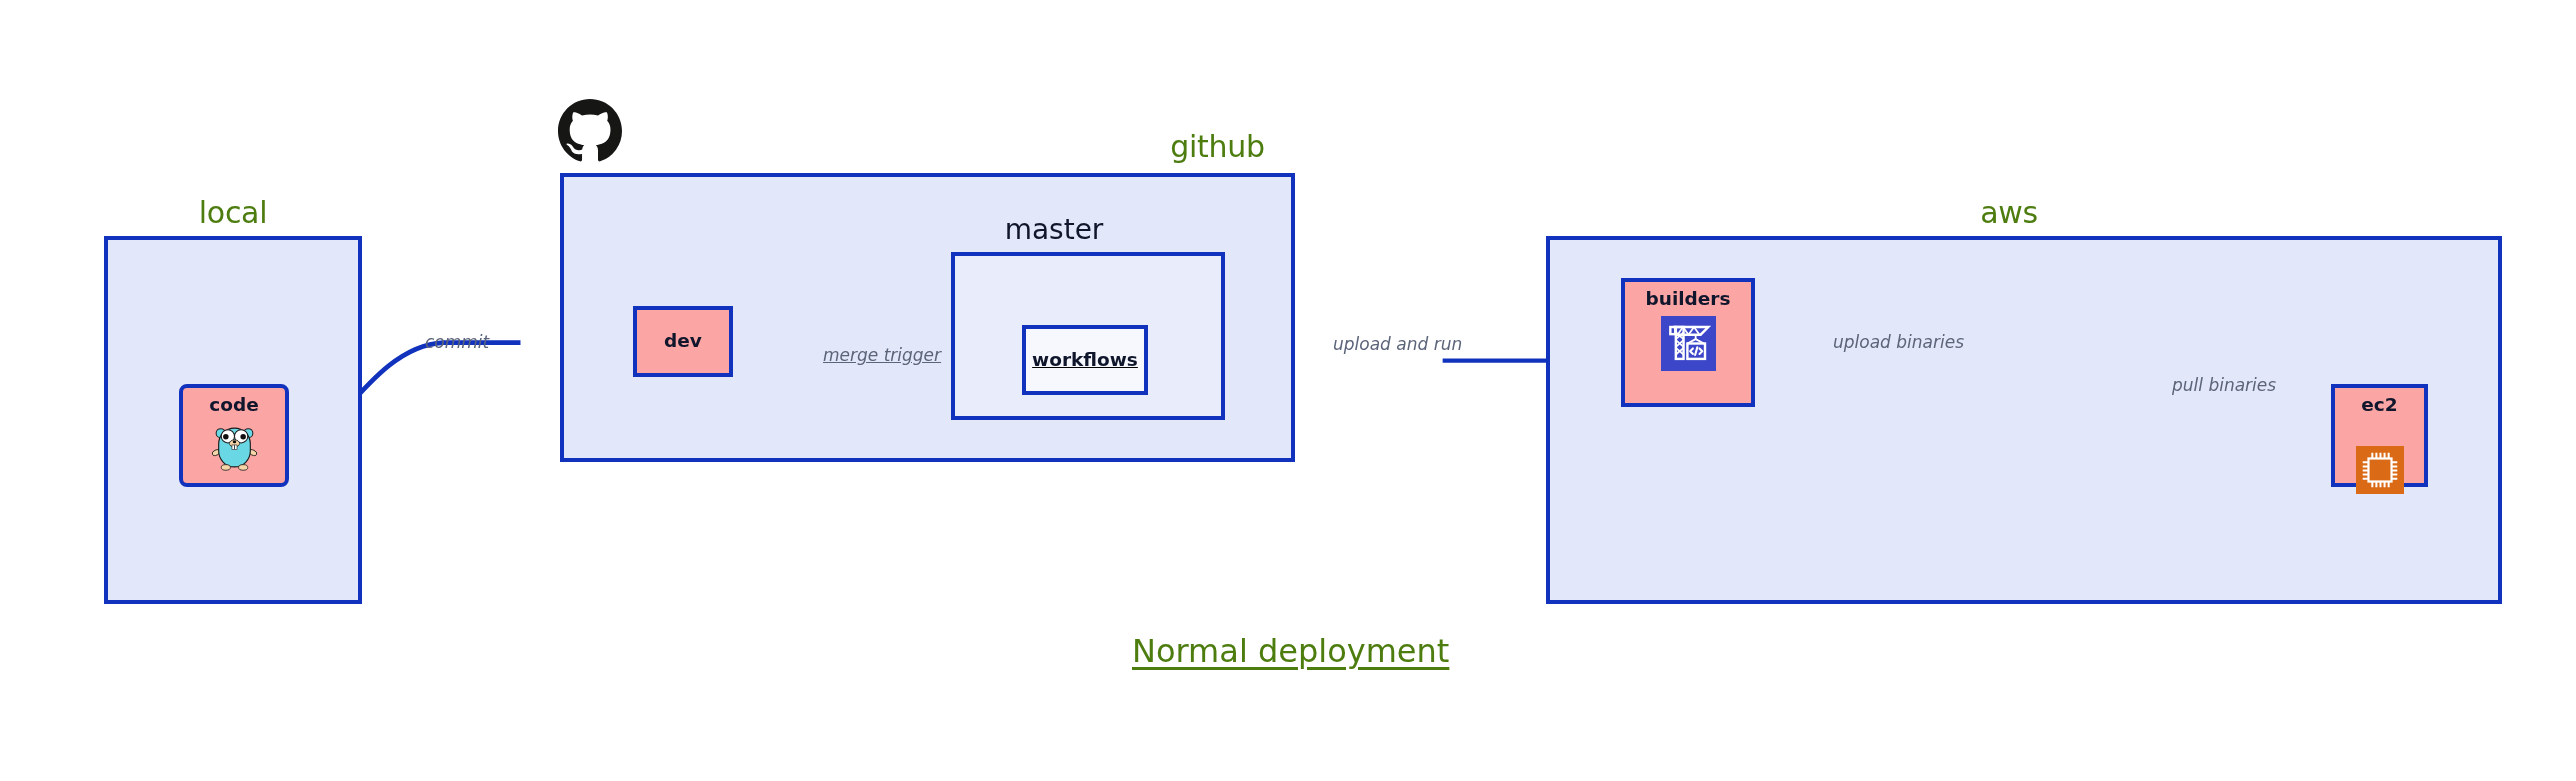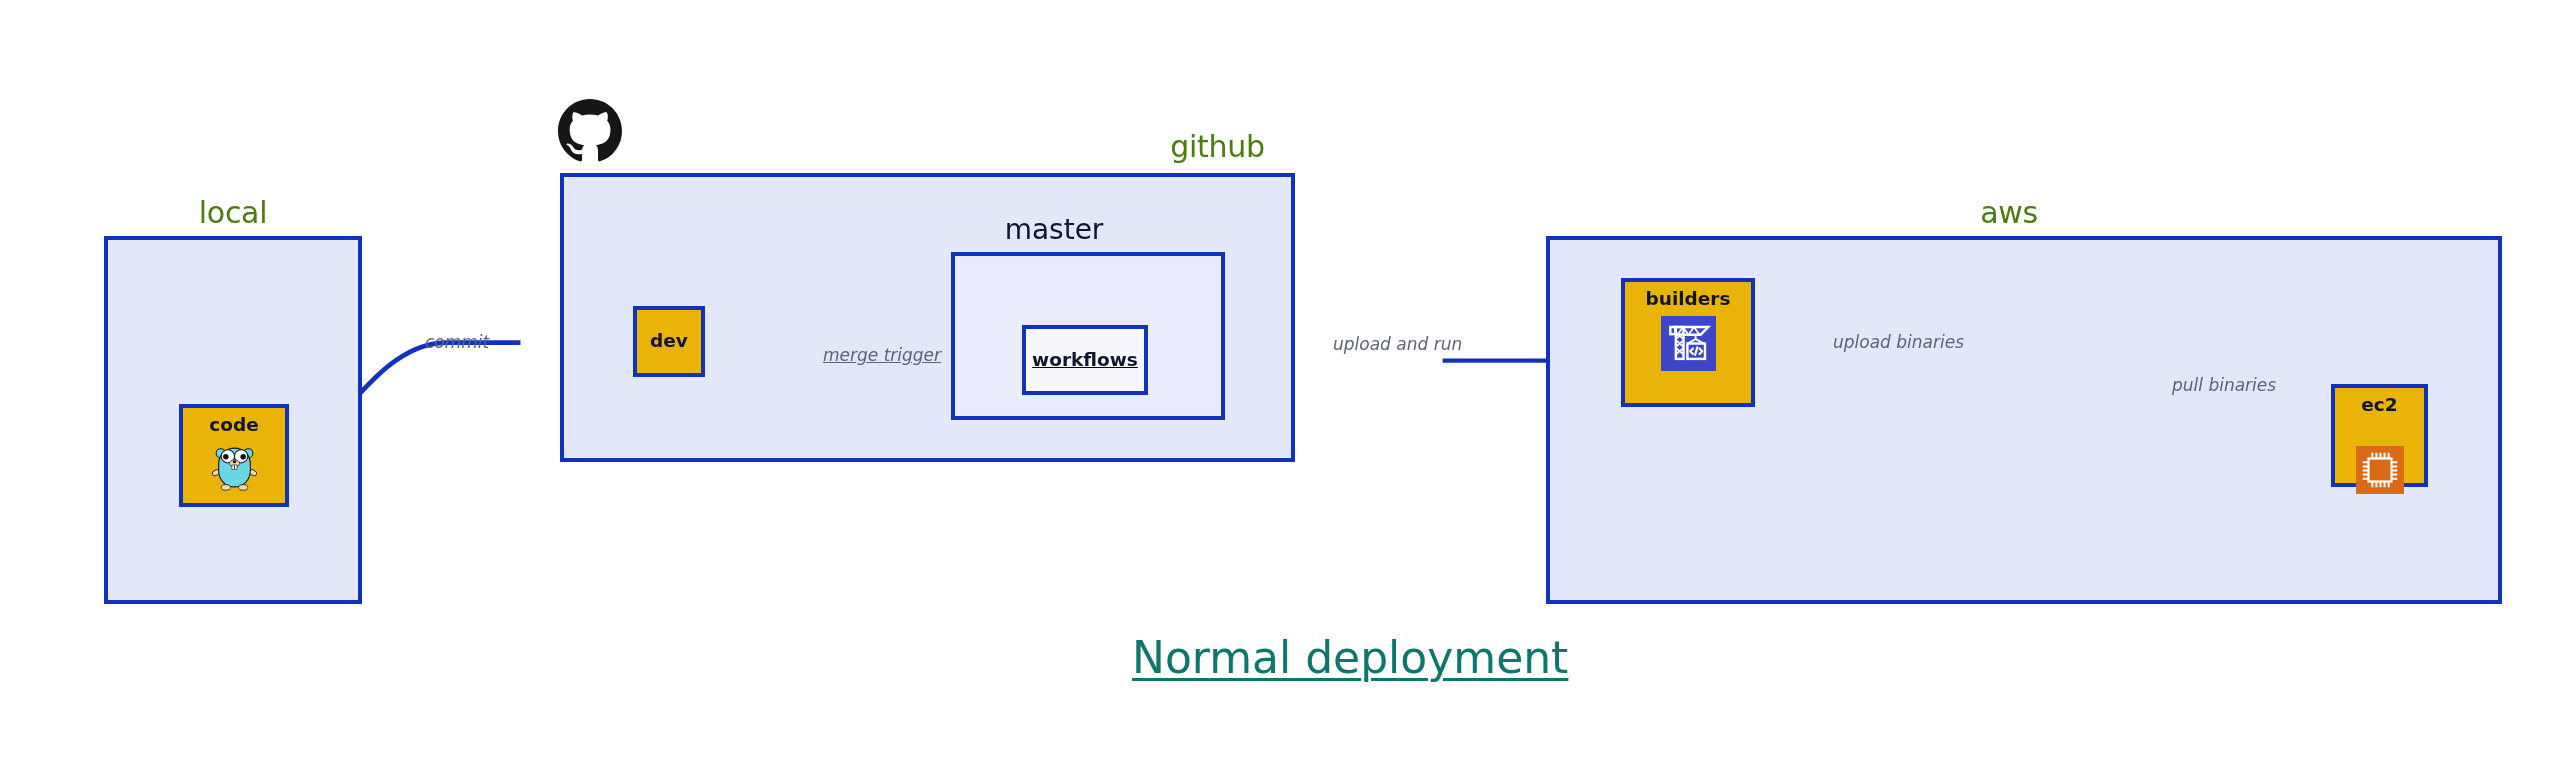--- a/index.html
+++ b/index.html
@@ -48,21 +48,21 @@
   .sub-label {
     color: #10162c;
     font-size: 28px;
     font-family: "DejaVu Sans", sans-serif;
     text-align: center;
     white-space: nowrap;
   }
 
   
   .node-box {
-    background: #eab308;
+    background: #fca5a5;
     border: 4.1px solid #1132bd;
     display: flex;
     flex-direction: column;
     align-items: center;
   }
   .node-box.white { background: #f7f8fd; text-decoration: underline; }
   .node-label {
     color: #10162c;
     font-size: 18.5px;
     font-family: "DejaVu Sans", sans-serif;
@@ -79,22 +79,22 @@
     font-style: italic;
     font-family: "DejaVu Sans", sans-serif;
     background: transparent;
     white-space: nowrap;
     line-height: 1;
   }
 
   
   .diagram-title {
     position: absolute;
-    color: #0f766e;
-    font-size: 44px;
+    color: #4d7c0f;
+    font-size: 32px;
     font-family: "DejaVu Sans", sans-serif;
     text-decoration: underline;
     text-underline-offset: 5.2px;
     text-decoration-thickness: 2.6px;
     white-space: nowrap;
   }
 
   
   .icon-tile { display: block; }
 
@@ -124,21 +124,21 @@
     <path d="M 3401,665 L 3560,665" fill="none" stroke="#1132bd" stroke-width="8"></path>
     <path d="M 3778,665 L 3920,665" fill="none" stroke="#1132bd" stroke-width="8" marker-end="url(#arrowhead)"></path>
 
     <path d="M 4070,665 C 4130,663 4190,670 4215,674" fill="none" stroke="#1132bd" stroke-width="8"></path>
     <path d="M 4323,700 C 4400,730 4470,770 4518,798" fill="none" stroke="#1132bd" stroke-width="8" marker-end="url(#arrowhead)"></path>
   </svg>
 
   <div class="group-label abs" style="left:104px; top:195px; width:258px;">local</div>
   <div class="group-box abs" style="left:104px; top:236px; width:258px; height:368px;"></div>
 
-  <div class="node-box abs" style="left:179px; top:404px; width:110px; height:103px; padding-top:8.2px;">
+  <div class="node-box abs" style="left:179px; top:384px; width:110px; height:103px; padding-top:8.2px;border-radius:8px;">
     <div class="node-label">code</div>
     <span class="icon-tile" style="margin-top:7.2px;">
       <svg width="47" height="49" viewBox="0 0 92 96">
 
         <ellipse cx="19" cy="22" rx="9" ry="9" fill="#6ad7e5" stroke="#1a1a1a" stroke-width="2"></ellipse>
         <ellipse cx="73" cy="22" rx="9" ry="9" fill="#6ad7e5" stroke="#1a1a1a" stroke-width="2"></ellipse>
 
         <ellipse cx="10" cy="60" rx="8" ry="5" fill="#f6d5a8" stroke="#1a1a1a" stroke-width="1.6" transform="rotate(-25 10 60)"></ellipse>
         <ellipse cx="82" cy="60" rx="8" ry="5" fill="#f6d5a8" stroke="#1a1a1a" stroke-width="1.6" transform="rotate(25 82 60)"></ellipse>
 
@@ -166,21 +166,21 @@
       <path d="M8 0C3.58 0 0 3.58 0 8c0 3.54 2.29 6.53 5.47 7.59.4.07.55-.17.55-.38 0-.19-.01-.82-.01-1.49-2.01.37-2.53-.49-2.69-.94-.09-.23-.48-.94-.82-1.13-.28-.15-.68-.52-.01-.53.63-.01 1.08.58 1.23.82.72 1.21 1.87.87 2.33.66.07-.52.28-.87.51-1.07-1.78-.2-3.64-.89-3.64-3.95 0-.87.31-1.59.82-2.15-.08-.2-.36-1.02.08-2.12 0 0 .67-.21 2.2.82.64-.18 1.32-.27 2-.27s1.36.09 2 .27c1.53-1.04 2.2-.82 2.2-.82.44 1.1.16 1.92.08 2.12.51.56.82 1.27.82 2.15 0 3.07-1.87 3.75-3.65 3.95.29.25.54.73.54 1.48 0 1.07-.01 1.93-.01 2.2 0 .21.15.46.55.38A8.01 8.01 0 0 0 16 8c0-4.42-3.58-8-8-8z"></path>
     </svg>
   </span>
 
   <div class="group-label abs" style="left:1140px; top:129px; width:155px; text-align:center;">github</div>
   <div class="group-box abs" style="left:560px; top:173px; width:735px; height:289px;"></div>
 
   <div class="sub-label abs" style="left:951px; top:213px; width:206px; text-align:center;">master</div>
   <div class="sub-box abs" style="left:951px; top:252px; width:274px; height:168px;"></div>
 
-  <div class="node-box abs" style="left:633px; top:306px; width:72px; height:71px; justify-content:center;">
+  <div class="node-box abs" style="left:633px; top:306px; width:100px; height:71px; justify-content:center;">
     <div class="node-label">dev</div>
   </div>
 
   <div class="node-box white abs" style="left:1022px; top:325px; width:126px; height:70px; justify-content:center;">
     <div class="node-label">workflows</div>
   </div>
 
   <div class="group-label abs" style="left:1906px; top:195px; width:206px; text-align:center;">aws</div>
   <div class="group-box abs" style="left:1546px; top:236px; width:956px; height:368px;"></div>
 

